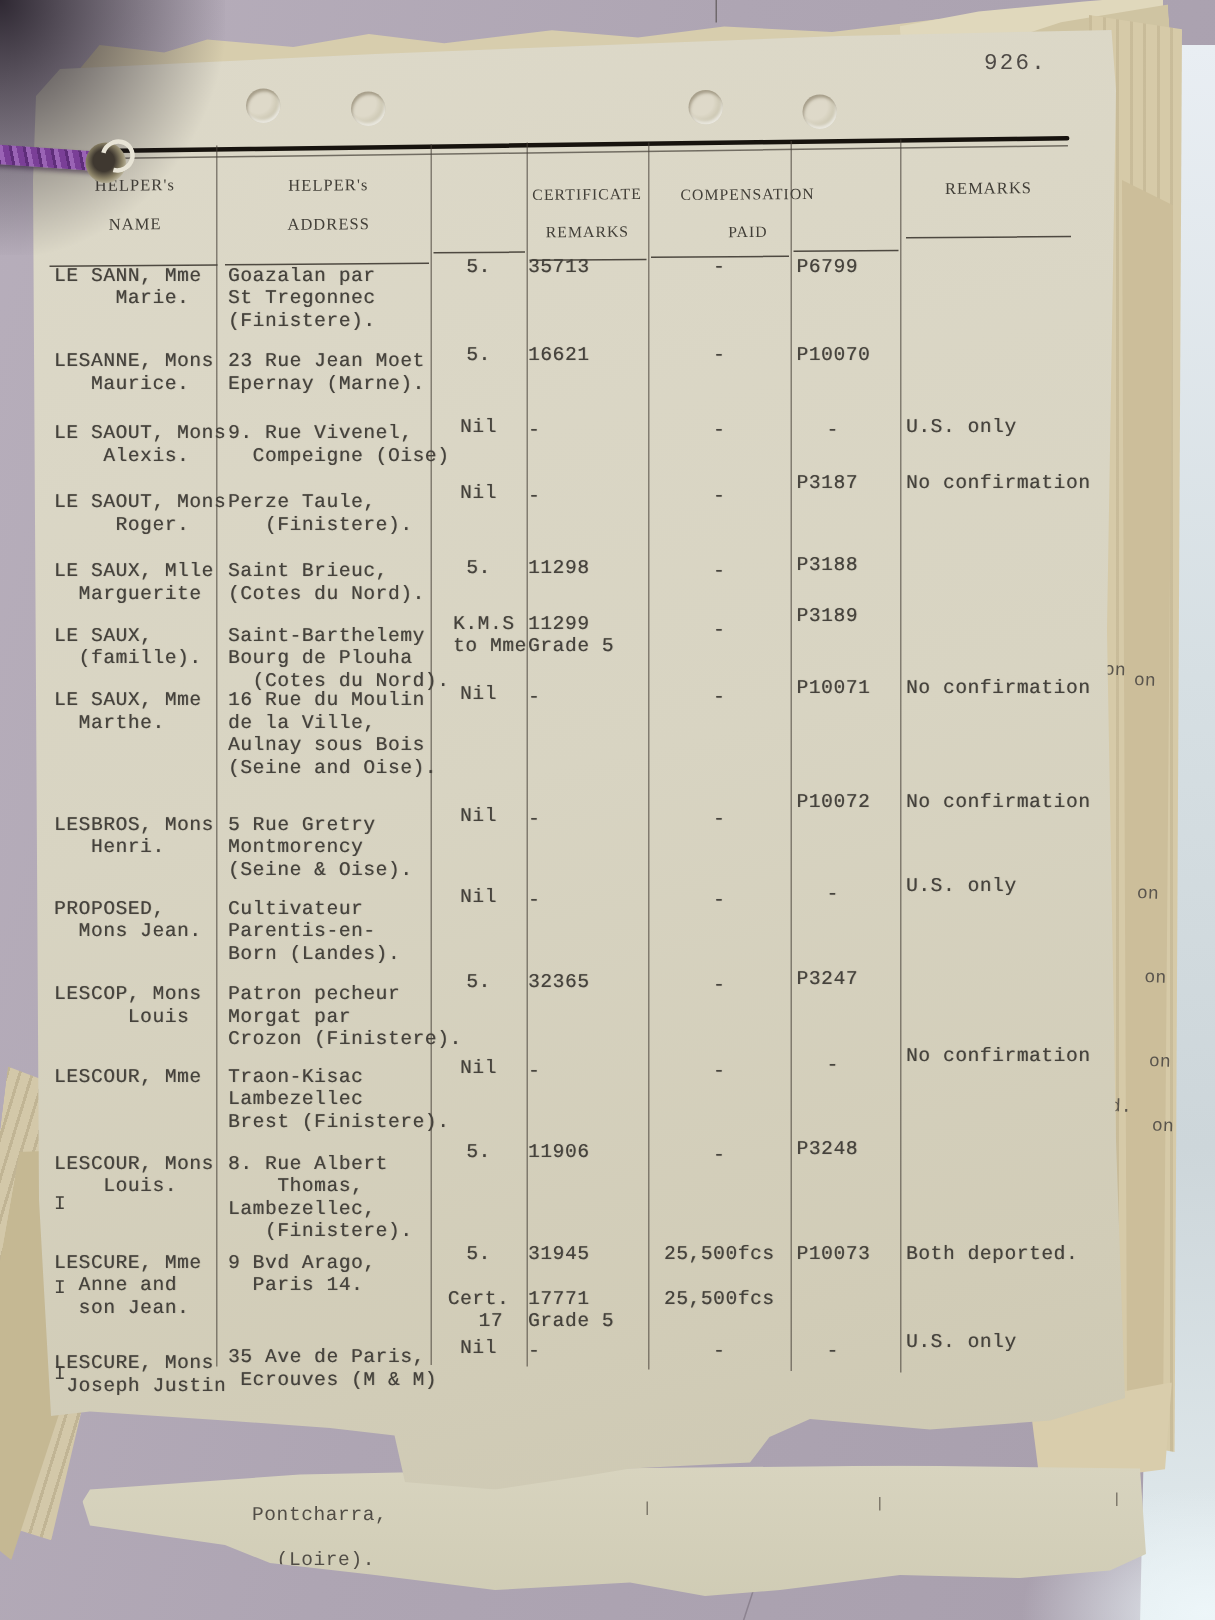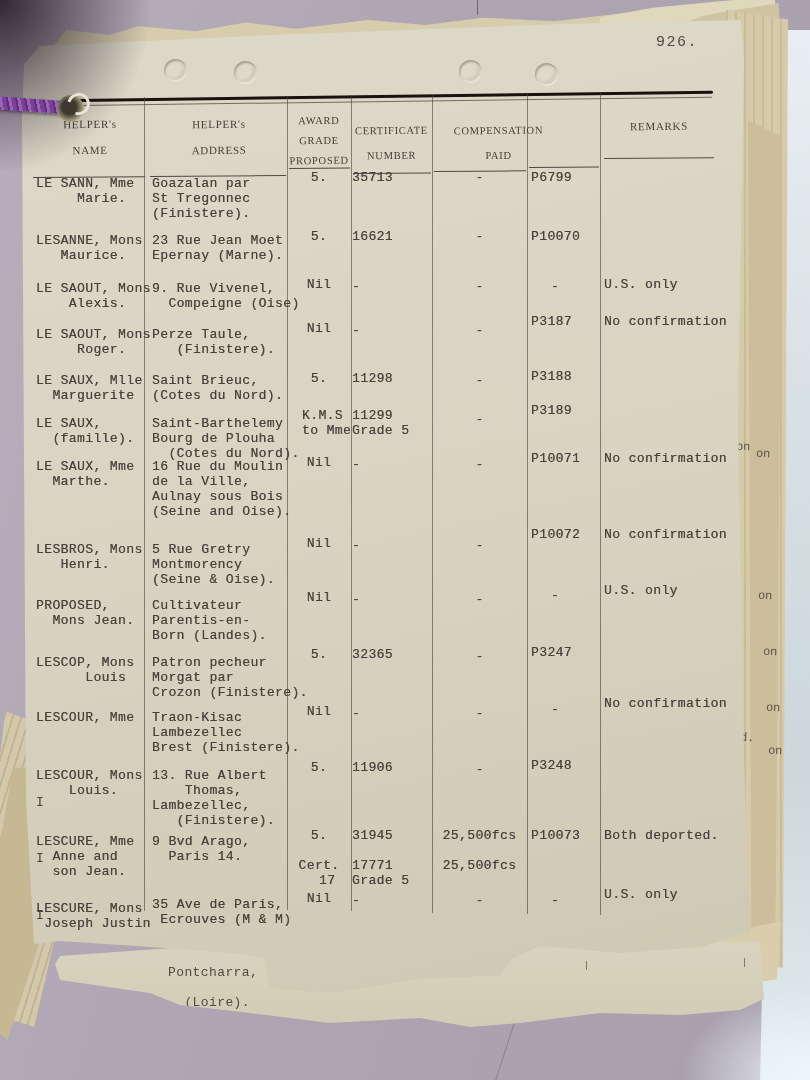--- a/index.html
+++ b/index.html
@@ -37,21 +37,21 @@
     clip-path:polygon(0 4%,85% 0,100% 55%,70% 100%,0 92%);}
   .stack-tr{left:600px;top:0;width:176px;height:36px;background:#e0d8bc;transform:rotate(-2deg);
     clip-path:polygon(0 40%,30% 18%,70% 6%,100% 0,100% 100%,0 100%);}
   .stack-tr2{left:660px;top:4px;width:120px;height:40px;background:#cfc4a2;transform:rotate(-4deg);
     clip-path:polygon(0 55%,40% 25%,100% 8%,100% 100%,0 100%);}
   .stack-br{left:688px;top:924px;width:95px;height:64px;background:#d9cdac;transform:rotate(-3deg);
     clip-path:polygon(0 20%,100% 0,92% 90%,4% 100%);}
   .frag{position:absolute;font-family:"Liberation Mono","DejaVu Sans Mono",monospace;
     font-size:12px;color:#5a554d;transform:rotate(2deg);z-index:3;white-space:pre}
   
-  .underpage{left:50px;top:940px;width:720px;height:96px;z-index:4;
+  .underpage{left:50px;top:977px;width:720px;height:96px;z-index:4;
     background:linear-gradient(180deg,#d8d4bf,#cfcbb4);
     clip-path:polygon(5px 24px,10px 16px,150px 6px,350px 2px,550px 0,710px 2px,714px 59px,
       690px 70px,630px 75px,550px 73px,470px 83px,420px 87px,370px 78px,280px 83px,
       200px 73px,130px 65px,100px 53px,10px 40px);}
   .under-text{position:absolute;left:118px;top:25px;
     font-family:"Liberation Mono","DejaVu Sans Mono",monospace;font-size:13px;line-height:15px;
     color:#514d46;white-space:pre;letter-spacing:.4px}
   .tick{position:absolute;width:1px;height:9px;background:rgba(70,63,55,.6)}
   
   .page{left:16px;top:18px;width:748px;height:978px;z-index:5;
@@ -164,25 +164,22 @@
     <div class="vline" style="left:432px;top:95px;height:818px"></div>
     <div class="vline" style="left:527px;top:94px;height:820px"></div>
     <div class="vline" style="left:600px;top:93px;height:822px"></div>
 
     <div class="hdr" style="left:34px;top:118px;width:112px;line-height:13px">HELPER's
 
 NAME</div>
     <div class="hdr" style="left:152px;top:118px;width:134px;line-height:13px">HELPER's
 
 ADDRESS</div>
-    <div class="hdr" style="left:288px;top:111px;width:62px;line-height:20px;font-size:10.5px">AWARD
-GRADE
-PROPOSED</div>
     <div class="hdr" style="left:352px;top:118px;width:79px;line-height:25px;font-size:10.5px">CERTIFICATE
-NUMBER</div>
+REMARKS</div>
     <div class="hdr" style="left:452px;top:118px;width:93px;line-height:25px;font-size:10.5px">COMPENSATION
 PAID</div>
     <div class="hdr" style="left:604px;top:120px;width:110px">REMARKS</div>
 
     <span class="imark" style="left:36px;top:795px">I</span>
     <span class="imark" style="left:36px;top:851px">I</span>
     <span class="imark" style="left:36px;top:908px">I</span>
 
     <div class="row" style="top:176px">
       <span class="cell c1">LE SANN, Mme
@@ -305,21 +302,21 @@
 Brest (Finistere).</span>
       <span class="cell c3" style="margin-top:-6px">Nil</span>
       <span class="cell c4" style="margin-top:-4px">-</span>
       <span class="cell c5" style="margin-top:-4px">-</span>
       <span class="cell c6 dash" style="margin-top:-8px">-</span>
       <span class="cell c7" style="margin-top:-14px">No confirmation</span>
     </div>
     <div class="row" style="top:768px">
       <span class="cell c1">LESCOUR, Mons
     Louis.</span>
-      <span class="cell c2">13. Rue Albert
+      <span class="cell c2">8. Rue Albert
     Thomas,
 Lambezellec,
    (Finistere).</span>
       <span class="cell c3" style="margin-top:-8px">5.</span>
       <span class="cell c4" style="margin-top:-8px">11906</span>
       <span class="cell c5" style="margin-top:-6px">-</span>
       <span class="cell c6" style="margin-top:-10px">P3248</span>
     </div>
     <div class="row" style="top:834px">
       <span class="cell c1">LESCURE, Mme

